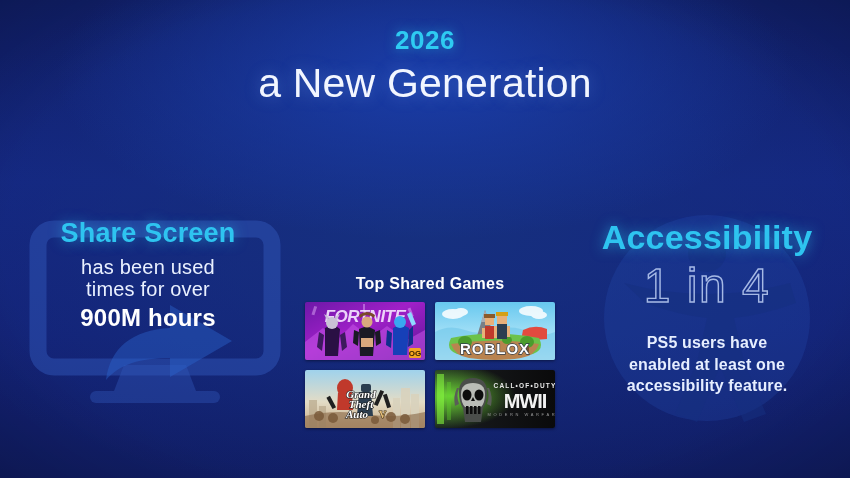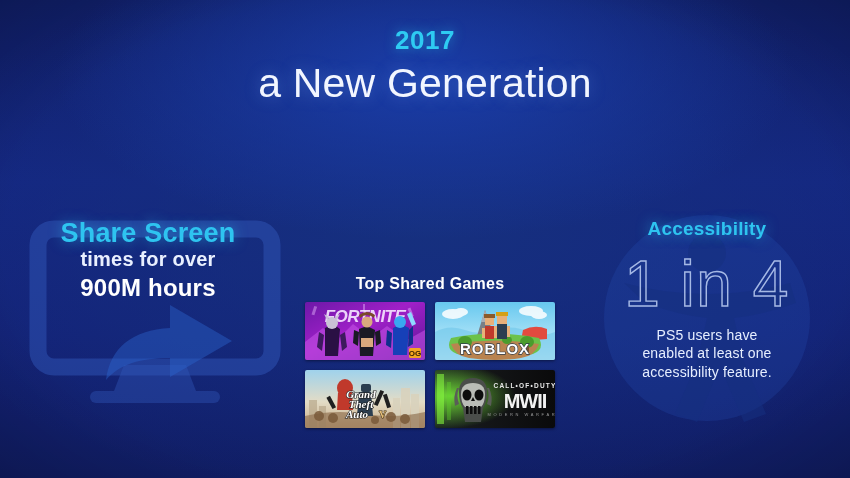--- a/index.html
+++ b/index.html
@@ -128,50 +128,50 @@
     color: transparent;
     -webkit-text-stroke: 1.4px rgba(206,223,255,0.78);
     letter-spacing: 1px;
   }
   .stat-big .plus {
     font-size: 34px;
     vertical-align: 22px;
   }
   .stat-sub2 {
     font-size: 20px;
-    font-weight: 700;
+    font-weight: 400;
     color: #e9f0ff;
     margin-top: -1px;
     letter-spacing: 0.2px;
   }
   .stat-bold {
     font-size: 24px;
     font-weight: bold;
     color: #ffffff;
     margin-top: 3px;
     letter-spacing: 0.2px;
   }
 
   
-  .panel-right .stat-title { font-size: 19px; }
+  .panel-right .stat-title { font-size: 34px; }
   .stat-big-r {
-    font-size: 64px;
+    font-size: 48px;
     font-weight: 300;
     line-height: 1.0;
-    margin-top: 12px;
+    margin-top: 6px;
     color: transparent;
     -webkit-text-stroke: 1.4px rgba(206,223,255,0.78);
     letter-spacing: 1.5px;
   }
   .stat-note {
-    font-size: 14px;
-    font-weight: 400;
+    font-size: 16px;
+    font-weight: 700;
     color: #e6eeff;
     line-height: 1.32;
-    margin-top: 10px;
+    margin-top: 22px;
     letter-spacing: 0.15px;
   }
 
   
   .games-title {
     font-size: 16px;
     font-weight: bold;
     color: #ffffff;
     text-align: center;
     margin-top: 70px;
@@ -192,21 +192,21 @@
     box-shadow: 0 1px 3px rgba(0,0,0,0.45);
   }
   .tile svg { display: block; width: 100%; height: 100%; }
 </style>
 </head>
 <body>
 
 <div id="stage">
 
   <div class="header">
-    <div class="year">2017</div>
+    <div class="year">2026</div>
     <div class="headline">
       <div>a New Generation</div>
     </div>
   </div>
 
   <div class="panels">
 
     <div class="panel panel-left">
 
       <svg class="wm wm-share" viewBox="0 0 270 190">
@@ -217,20 +217,21 @@
           <path d="M104 150 h62 l10 26 h-82 z"></path>
           <rect x="70" y="176" width="130" height="12" rx="6"></rect>
         </g>
         <g fill="#2a62c9" fill-opacity="0.45">
           <path d="M150 90 l62 36 -62 36 v-19 c-30 0 -50 6 -64 22 4 -32 26 -50 64 -52 z"></path>
         </g>
       </svg>
 
       <div class="panel-inner">
         <div class="stat-title">Share Screen</div>
+        <div class="stat-sub">has been used</div>
         <div class="stat-sub2">times for over</div>
         <div class="stat-bold">900M hours</div>
       </div>
     </div>
 
     <div class="panel panel-mid">
       <div class="games-title">Top Shared Games</div>
 
       <div class="games-grid">
 

